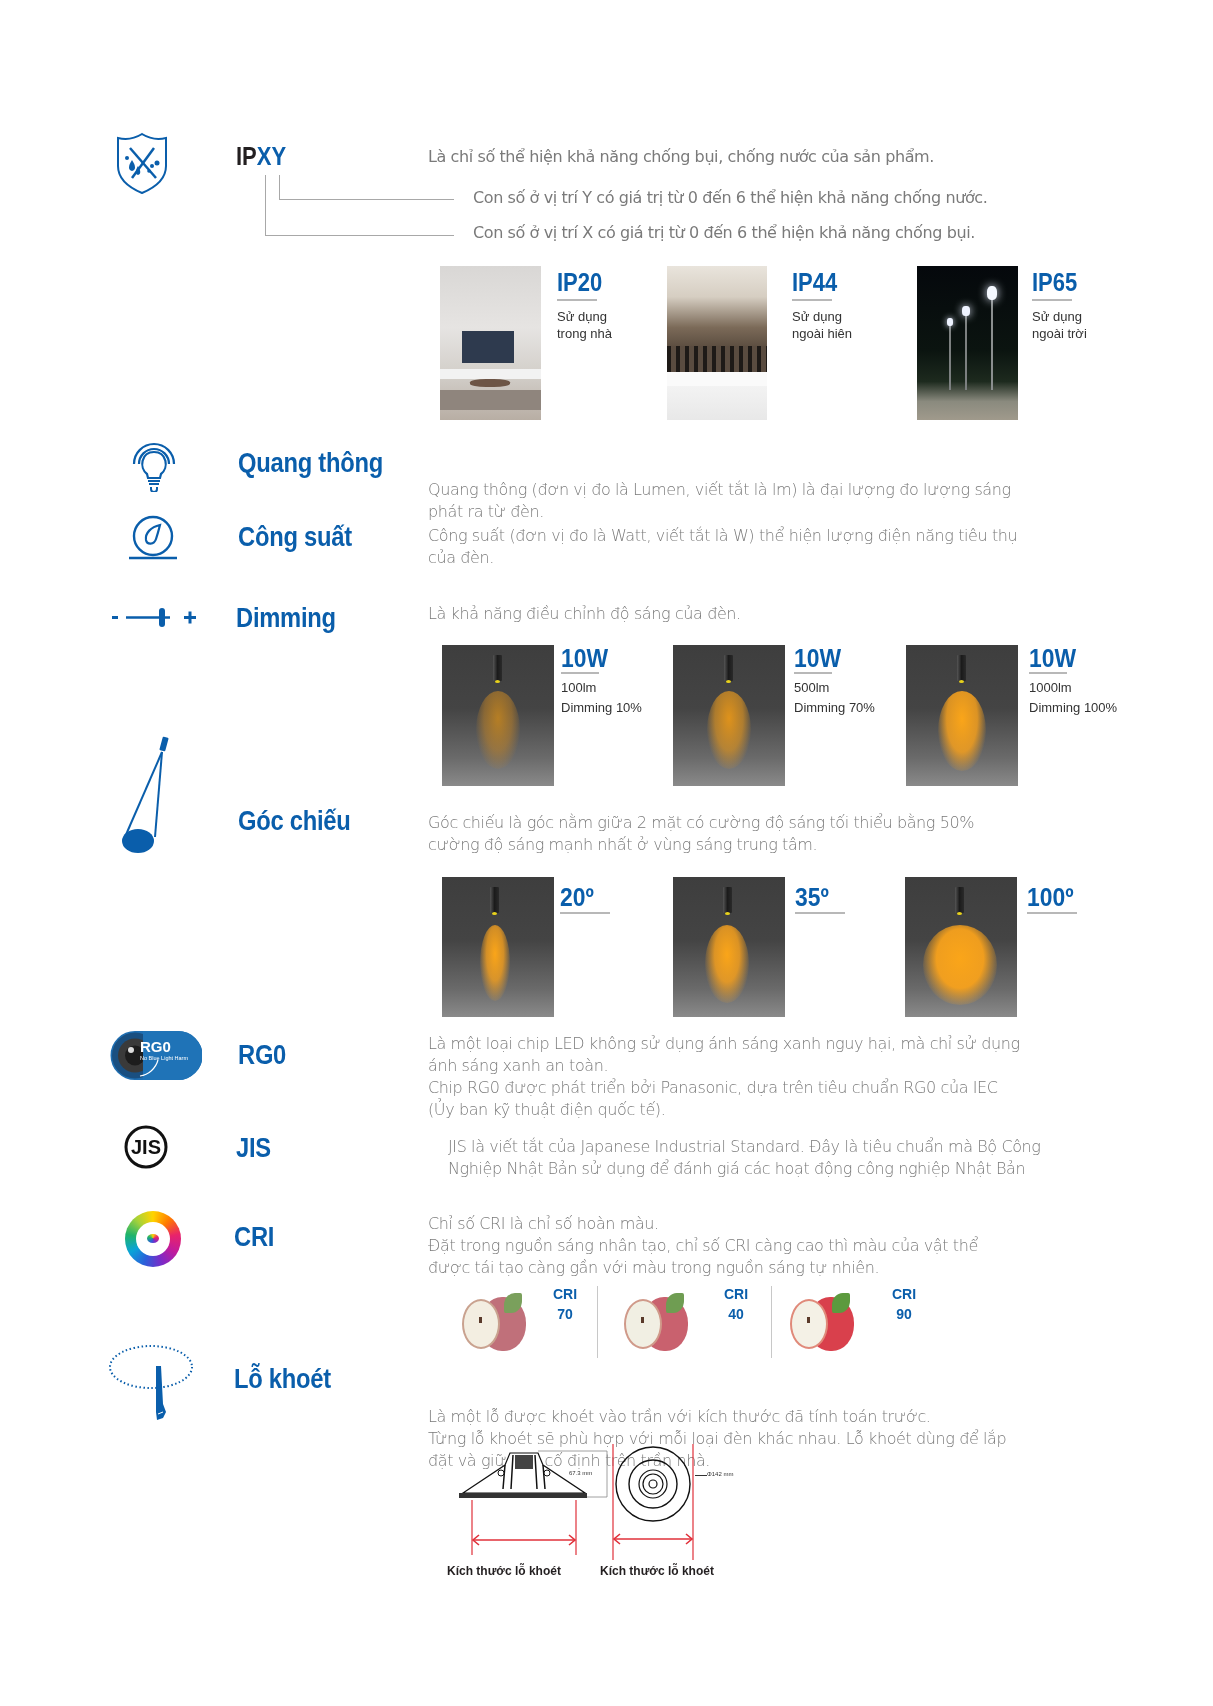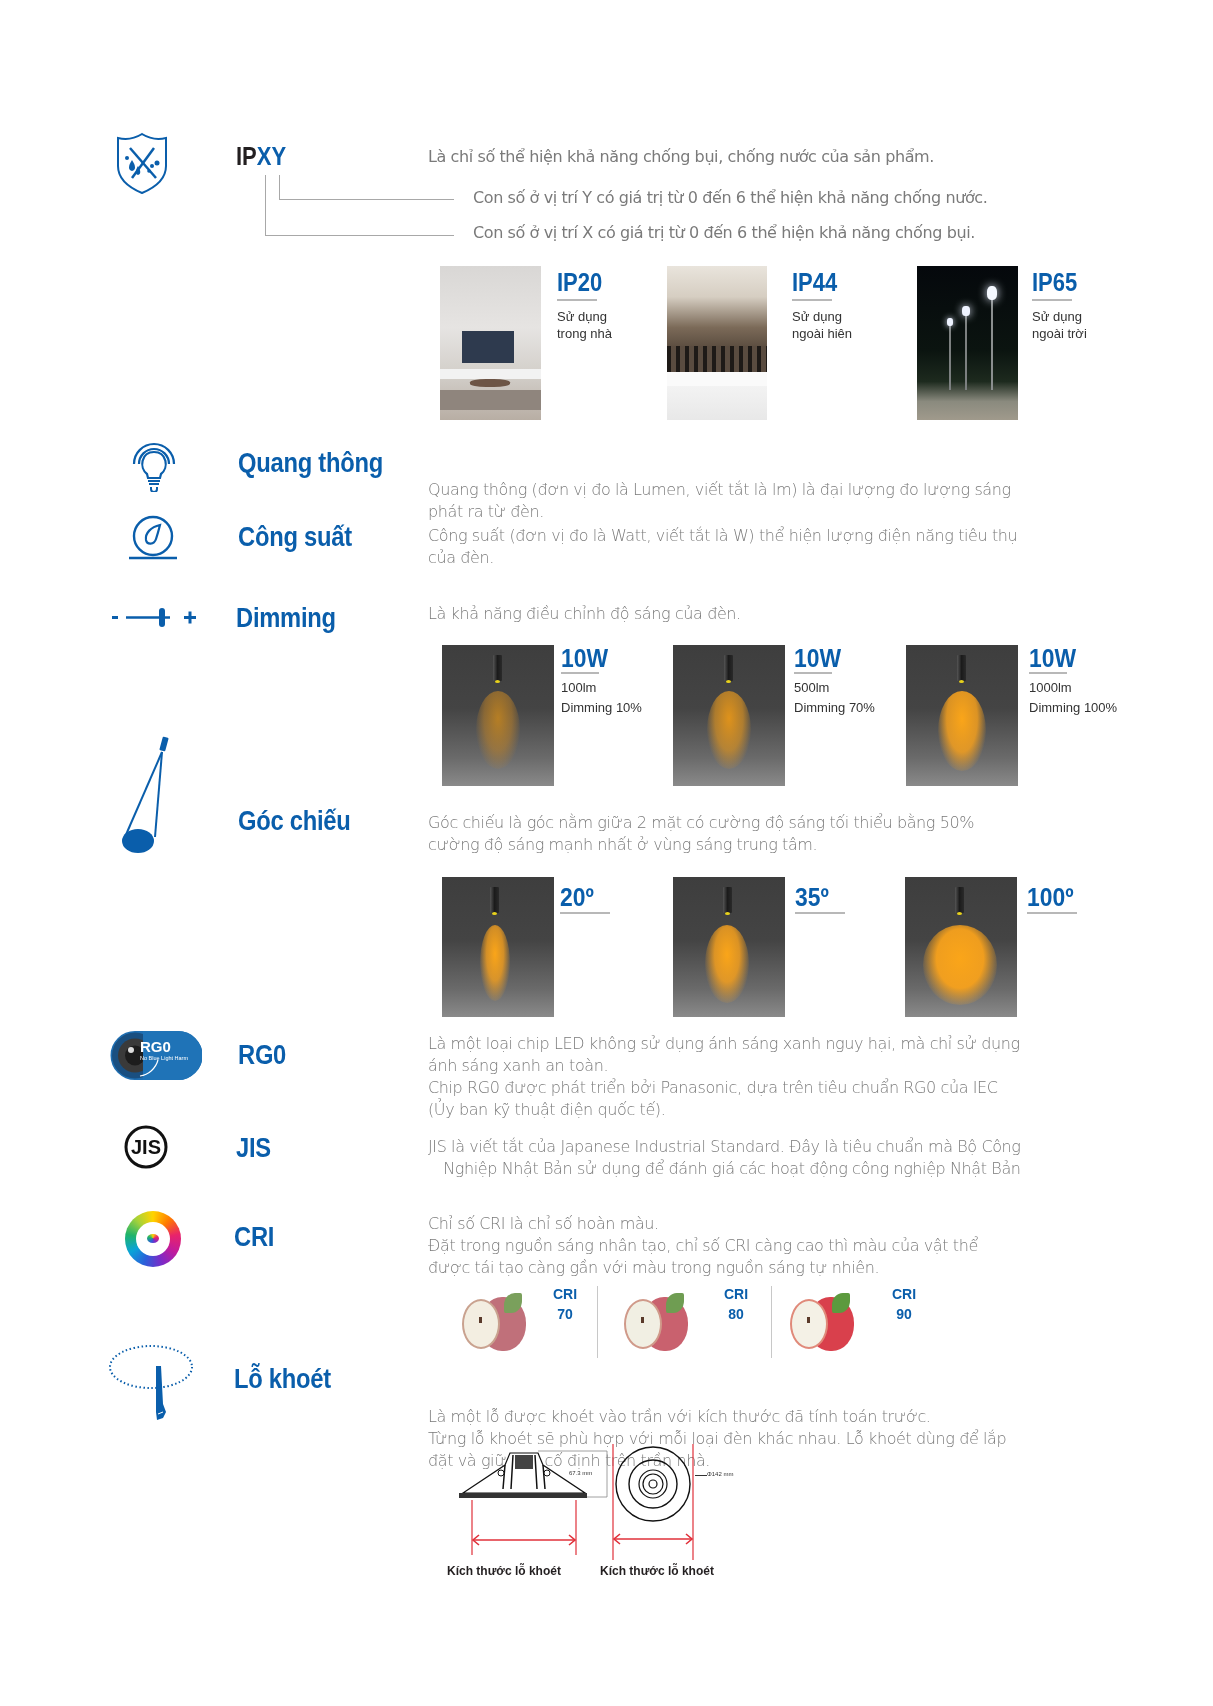--- a/index.html
+++ b/index.html
@@ -232,21 +232,21 @@
   <div>(Ủy ban kỹ thuật điện quốc tế).</div>
 </div>
 
 <div class="icon" style="left:122px;top:1123px;width:48px;height:48px;">
   <svg width="48" height="48" viewBox="0 0 48 48">
     <circle cx="24" cy="24" r="20" fill="none" stroke="#111" stroke-width="3"></circle>
     <text x="24" y="31" text-anchor="middle" font-family="Liberation Sans, sans-serif" font-size="20" font-weight="bold" fill="#111">JIS</text>
   </svg>
 </div>
 <div class="title" style="left:236px;top:1133px;">JIS</div>
-<div class="desc" style="left:428px;top:1136px;text-align:right;">
+<div class="desc" style="left:448px;top:1136px;">
   <div>JIS là viết tắt của Japanese Industrial Standard. Đây là tiêu chuẩn mà Bộ Công</div>
   <div>Nghiệp Nhật Bản sử dụng để đánh giá các hoạt động công nghiệp Nhật Bản</div>
 </div>
 
 <div class="icon" style="left:125px;top:1211px;width:56px;height:56px;">
   <div style="position:absolute;left:0;top:0;width:56px;height:56px;border-radius:50%;background:conic-gradient(#ffd400,#ff7a00,#e8236a,#c21b9b,#7a2bc8,#2b5fd9,#0aa3d8,#1fb36a,#a6d23a,#ffd400);"></div>
   <div style="position:absolute;left:11px;top:11px;width:34px;height:34px;border-radius:50%;background:#ffffff;"></div>
   <div style="position:absolute;left:22px;top:23px;width:12px;height:9px;border-radius:50%;background:conic-gradient(#ffd400,#e8236a,#7a2bc8,#2b5fd9,#1fb36a,#ffd400);"></div>
 </div>
 <div class="title" style="left:234px;top:1222px;">CRI</div>
@@ -269,21 +269,21 @@
 <div class="vdiv" style="left:597px;top:1286px;height:72px;"></div>
 
 <div class="apple" style="left:622px;top:1293px;">
   <div style="position:absolute;left:20px;top:4px;width:46px;height:54px;border-radius:48%;background:#c9616e;"></div>
   <div style="position:absolute;left:44px;top:0px;width:18px;height:20px;border-radius:60% 10% 60% 10%;background:#6f9d52;"></div>
   <div style="position:absolute;left:2px;top:6px;width:38px;height:50px;border-radius:50%;background:#f1efe3;border:2px solid #d09a8a;"></div>
   <div style="position:absolute;left:19px;top:24px;width:3px;height:6px;background:#5a3a2a;"></div>
 </div>
 <div class="cri-label" style="left:721px;top:1284px;">
   <div>CRI</div>
-  <div>80</div>
+  <div>40</div>
 </div>
 <div class="vdiv" style="left:771px;top:1286px;height:72px;"></div>
 
 <div class="apple" style="left:788px;top:1293px;">
   <div style="position:absolute;left:20px;top:4px;width:46px;height:54px;border-radius:48%;background:#d9404c;"></div>
   <div style="position:absolute;left:44px;top:0px;width:18px;height:20px;border-radius:60% 10% 60% 10%;background:#5c9a3e;"></div>
   <div style="position:absolute;left:2px;top:6px;width:38px;height:50px;border-radius:50%;background:#f4f1e6;border:2px solid #e08a7a;"></div>
   <div style="position:absolute;left:19px;top:24px;width:3px;height:6px;background:#5a3a2a;"></div>
 </div>
 <div class="cri-label" style="left:889px;top:1284px;">

